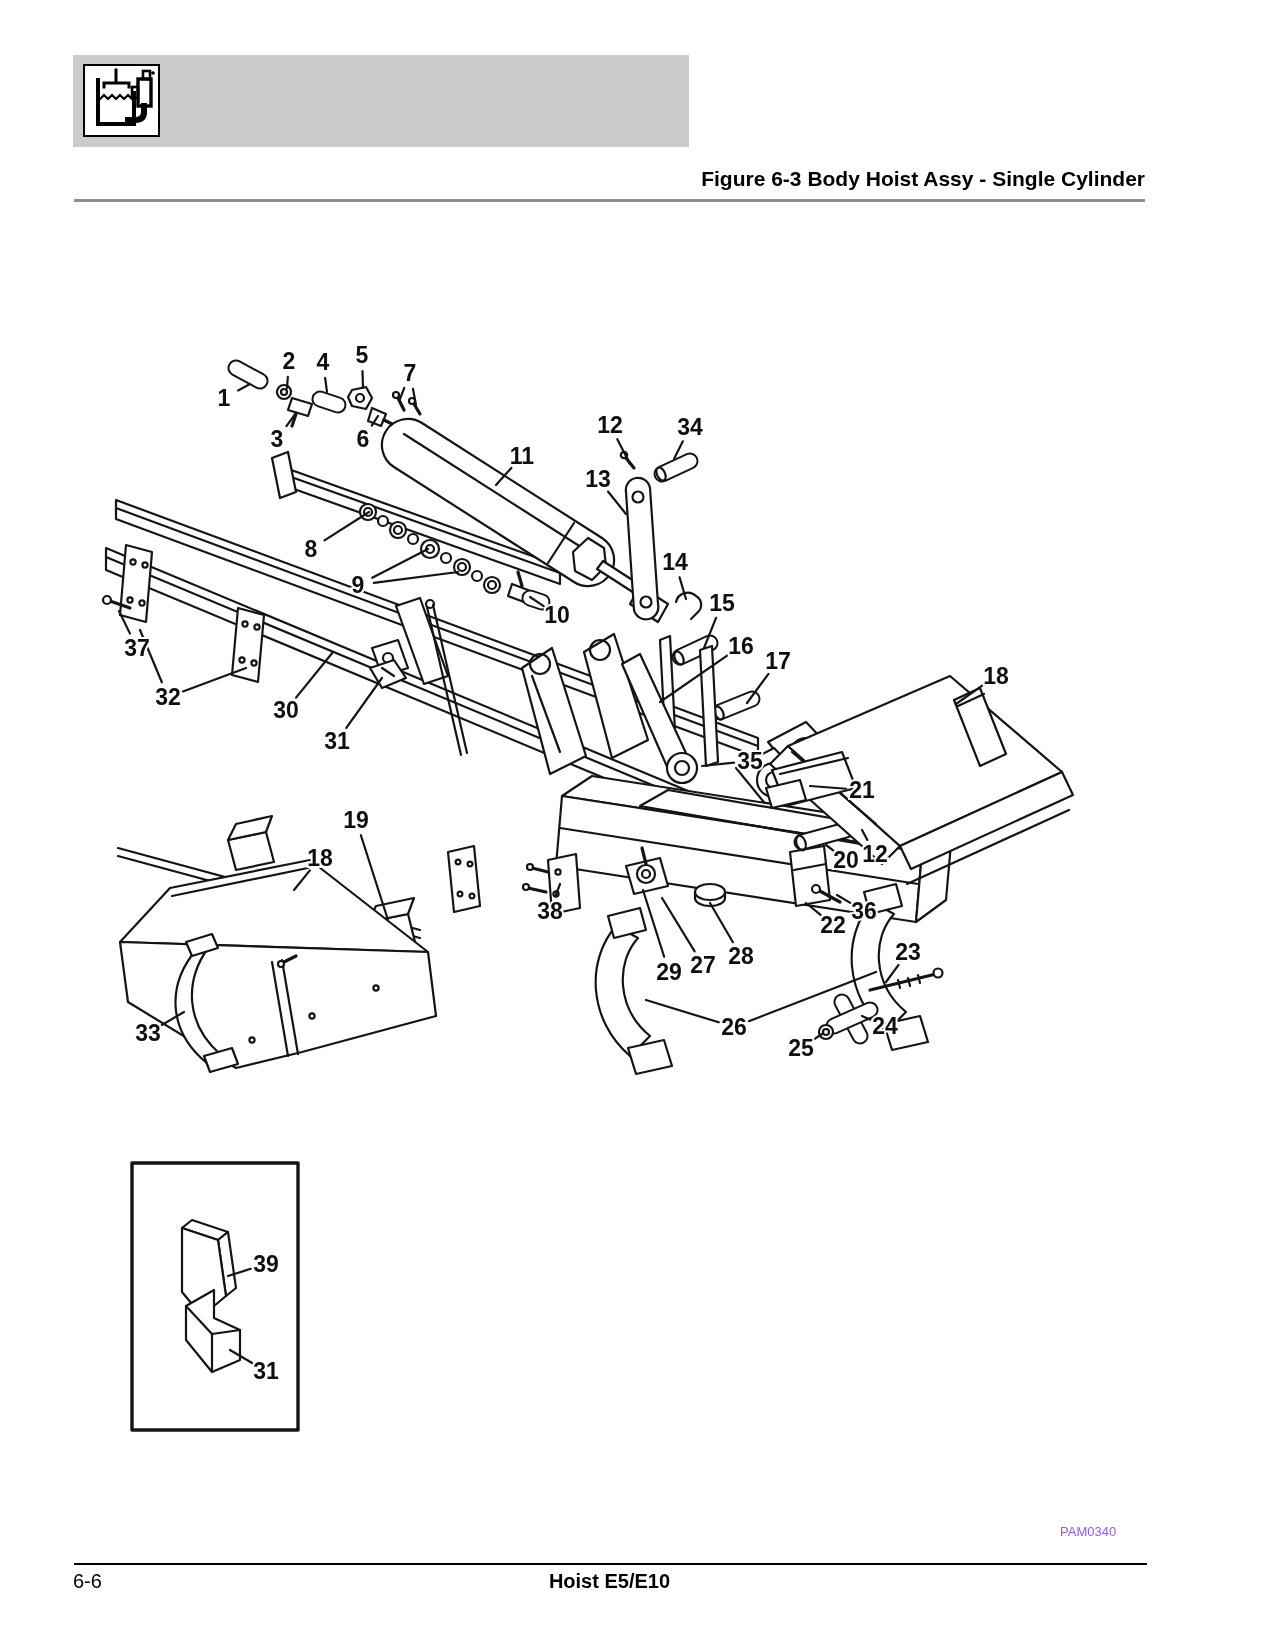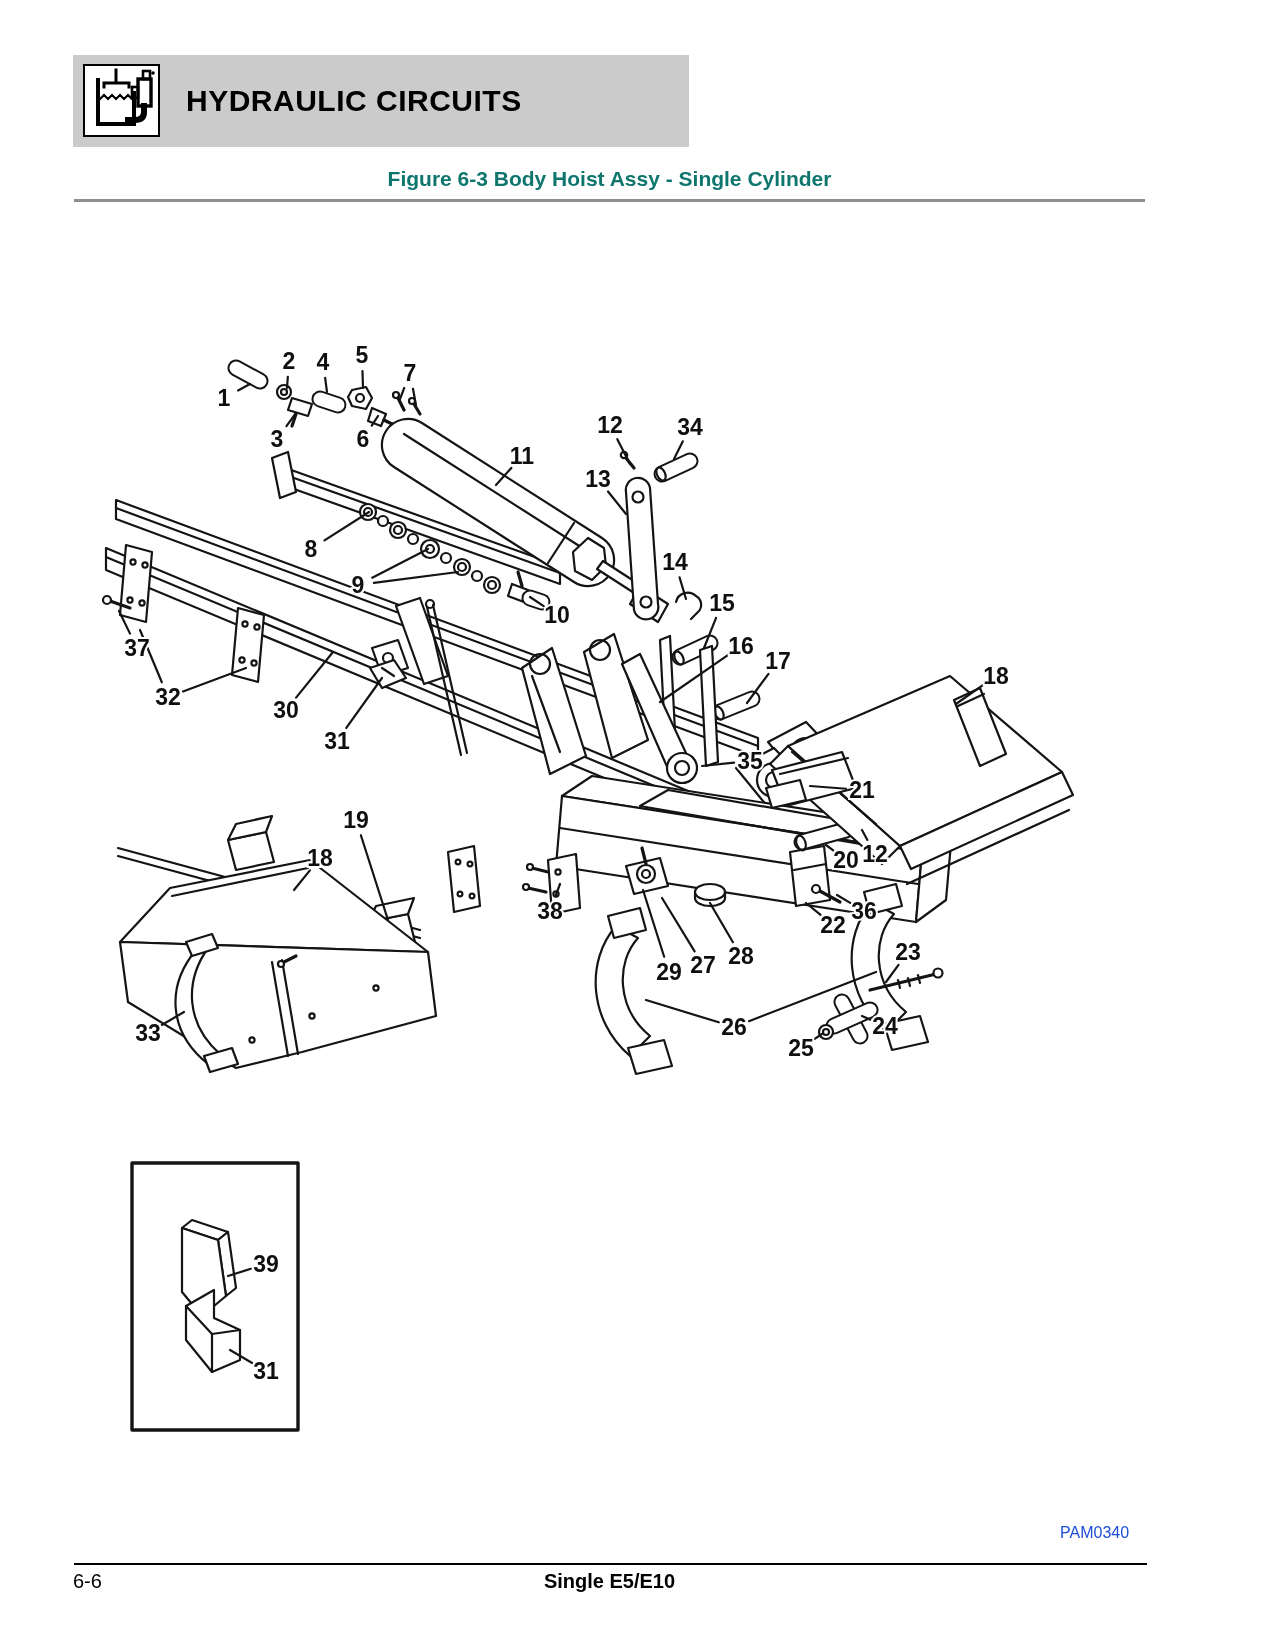--- a/index.html
+++ b/index.html
@@ -3,25 +3,25 @@
 <meta charset="utf-8">
 <style>
   html,body{margin:0;padding:0;background:#fff;}
   .page{position:relative;width:1275px;height:1650px;background:#fff;
         font-family:"Liberation Sans",sans-serif;overflow:hidden;}
   .banner{position:absolute;left:73px;top:55px;width:616px;height:92px;background:#cbcbcb;}
   .icon-box{position:absolute;left:10px;top:9px;width:77px;height:73px;background:#fff;
             border:2px solid #000;box-sizing:border-box;}
   .banner-title{position:absolute;left:113px;top:50%;transform:translateY(-50%);
             font-size:30px;font-weight:bold;color:#000;letter-spacing:.5px;white-space:nowrap;}
-  .figure-title{position:absolute;left:74px;top:167px;width:1071px;text-align:center;
-            font-size:21px;font-weight:bold;color:#0f766e;}
+  .figure-title{position:absolute;left:74px;top:167px;width:1071px;text-align:right;
+            font-size:21px;font-weight:bold;color:#000000;}
   .rule-gray{position:absolute;left:74px;top:199px;width:1071px;height:3px;background:#8e8e8e;}
   .svg-layer{position:absolute;left:0;top:0;}
-  .pam{position:absolute;left:1060px;top:1524px;font-size:16px;color:#1d4ed8;text-align:center;}
+  .pam{position:absolute;left:1060px;top:1524px;font-size:13px;color:#8b5cf6;text-align:center;}
   .rule-black{position:absolute;left:74px;top:1563px;width:1073px;height:2px;background:#000;}
   .footer-left{position:absolute;left:73px;top:1570px;font-size:20px;font-weight:normal;}
   .footer-center{position:absolute;left:74px;top:1570px;width:1071px;text-align:center;
             font-size:20px;font-weight:bold;}
   .footer-right{position:absolute;left:74px;top:1570px;width:1073px;text-align:right;
             font-size:20px;font-weight:bold;}
   
   .art path,.art polygon,.art line,.art circle,.art ellipse,.art polyline,.art rect{
       fill:none;stroke:#141414;stroke-width:2.2;stroke-linejoin:round;stroke-linecap:round;}
   .art .fw{fill:#fff;}
@@ -47,21 +47,20 @@
           <path d="M31,4 V17 M19,17 H44 M19,17 v4 M44,17 v4" stroke-width="3"></path>
           <path d="M15,33 l4,-4 l4,4 l4,-4 l4,4 l4,-4 l4,4 l4,-4 l4,4" stroke-width="2.2"></path>
           <rect x="53" y="13" width="13" height="27" stroke-width="3.4"></rect>
           <rect x="47" y="21" width="6" height="11" stroke-width="2.6"></rect>
           <rect x="58" y="5" width="7" height="8" stroke-width="2.6"></rect>
           <path d="M59,40 V46 Q59,54 50,54 H43" stroke-width="6"></path>
         </g>
         <circle cx="68" cy="7" r="1.8" fill="#000"></circle>
       </svg>
     </div>
-    <span class="banner-title">HYDRAULIC CIRCUITS</span>
   </div>
 
   <div class="figure-title">Figure 6-3 Body Hoist Assy - Single Cylinder</div>
   <div class="rule-gray"></div>
 
   <svg id="diagram-svg" class="svg-layer art" width="1275" height="1650" viewBox="0 0 1275 1650">
 
     <g>
       <polygon class="fw" points="106,548 700,796 700,818 106,570"></polygon>
       <line x1="106" y1="557" x2="700" y2="805"></line>
@@ -387,14 +386,14 @@
         <text x="266" y="1264" class="callout">39</text>
         <line x1="252.17953758562507" y1="1362.9380635916145" x2="230" y2="1350" class="leader"></line>
         <text x="266" y="1371" class="callout">31</text>
       </g>
   </svg>
 
   <div class="pam">PAM0340</div>
 
   <div class="rule-black"></div>
   <div class="footer-left">6-6</div>
-  <div class="footer-center">Single E5/E10</div>
+  <div class="footer-center">Hoist E5/E10</div>
 </div>
 
 </body></html>

